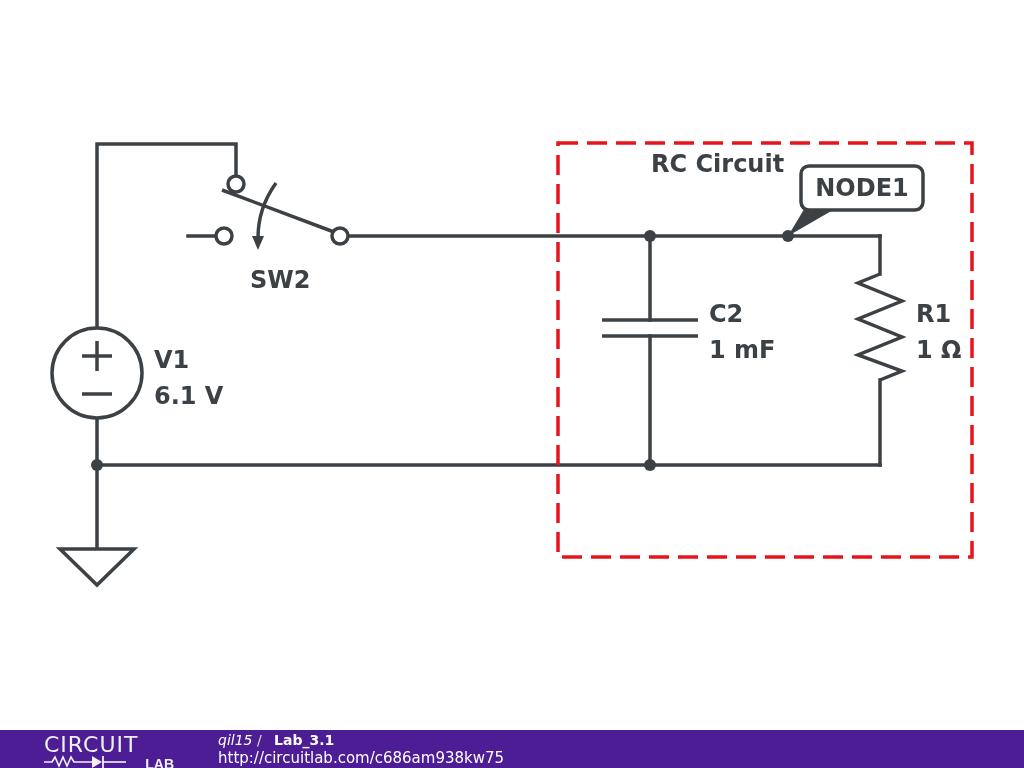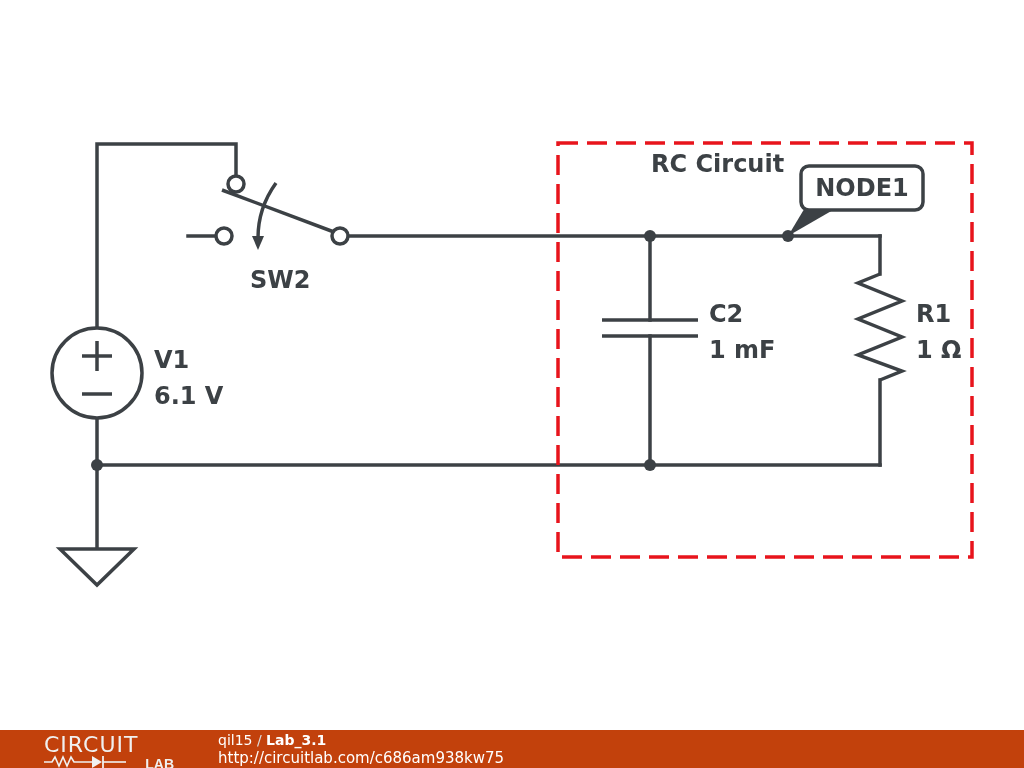--- a/index.html
+++ b/index.html
@@ -1,27 +1,27 @@
 <!DOCTYPE html>
 <html><head>
   <meta charset="utf-8">
   <style>
     html, body { margin: 0; padding: 0; }
     body { width: 1024px; height: 768px; background: #ffffff; position: relative; overflow: hidden; font-family: "Liberation Sans", sans-serif; }
     #canvas { position: absolute; left: 0; top: 0; width: 1024px; height: 730px; }
     .lbl { font-family: "DejaVu Sans", sans-serif; font-weight: bold; font-size: 24px; fill: #3c4145; }
-    .footer { position: absolute; left: 0; top: 730px; width: 1024px; height: 38px; background: #c2410c; color: #fff; }
+    .footer { position: absolute; left: 0; top: 730px; width: 1024px; height: 38px; background: #4c1d95; color: #fff; }
     .logo { position: absolute; left: 44px; top: 0; width: 130px; height: 38px; }
     .logo-top { position: absolute; left: 0; top: 2px; font-family: "DejaVu Sans", sans-serif; font-size: 22px; letter-spacing: 1px; color: #f0f0f0; font-weight: normal; }
     .logo-bot { position: absolute; left: 0; top: 22px; width: 130px; height: 16px; }
     .logo-lab { position: absolute; right: 0; top: 26px; font-family: Liberation Sans, sans-serif; font-weight: bold; font-size: 14px; color: #f0f0f0; }
     .meta { position: absolute; left: 218px; top: 1px; font-family: "DejaVu Sans", sans-serif; font-size: 14px; line-height: 18px; color: #ffffff; }
-    .meta .user { }
+    .meta .user { font-style: italic; }
     .meta .sep { color: #ddd; }
-    .meta .proj { font-weight: bold; }
+    .meta .proj { font-weight: bold; margin-left: 8px; }
     .meta .url { font-family: "DejaVu Sans", sans-serif; font-size: 15px; color: #ffffff; }
   </style>
 </head>
 <body>
 
 <svg id="canvas" viewBox="0 0 1024 730">
   <g fill="none" stroke="#3c4145" stroke-width="3.5" stroke-linecap="square" stroke-linejoin="miter">
 
     <polyline points="97,328 97,144 236,144 236,176"></polyline>
 

